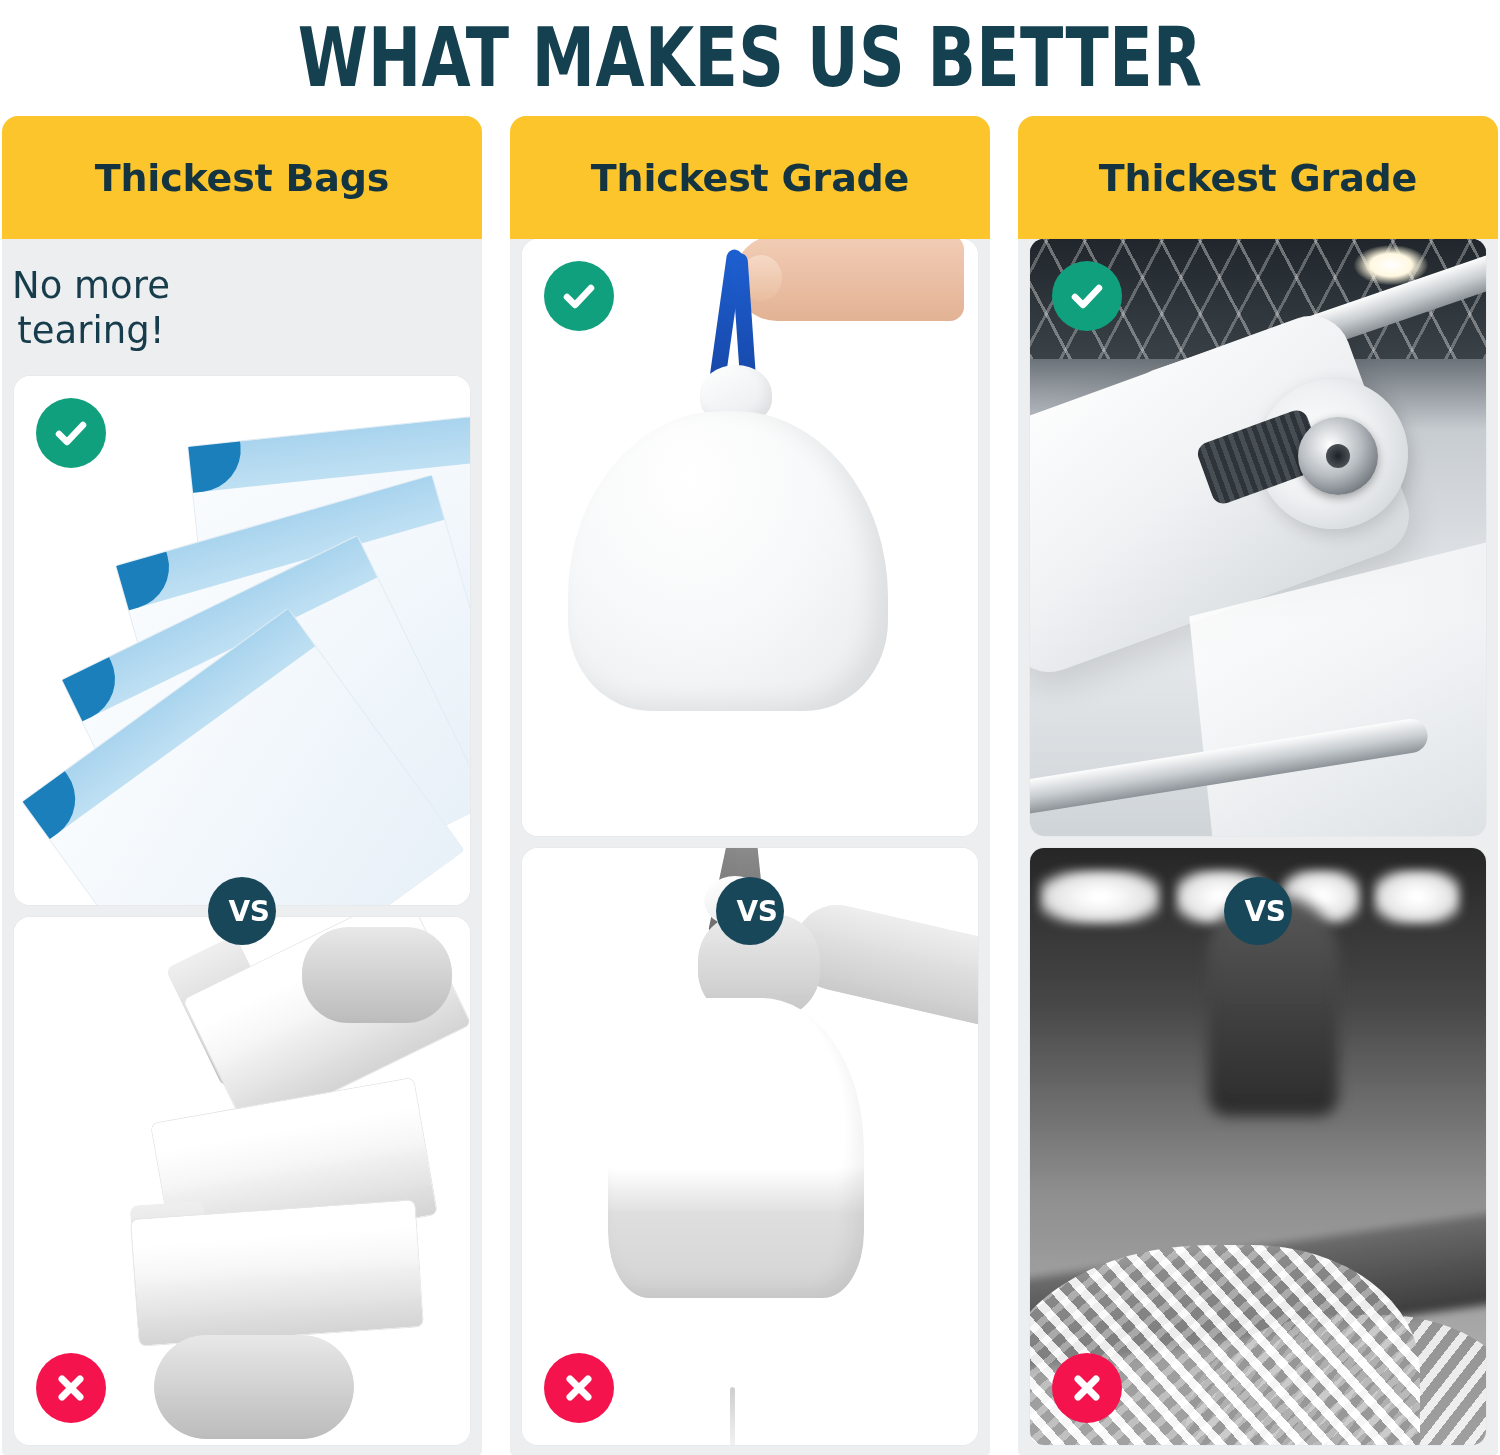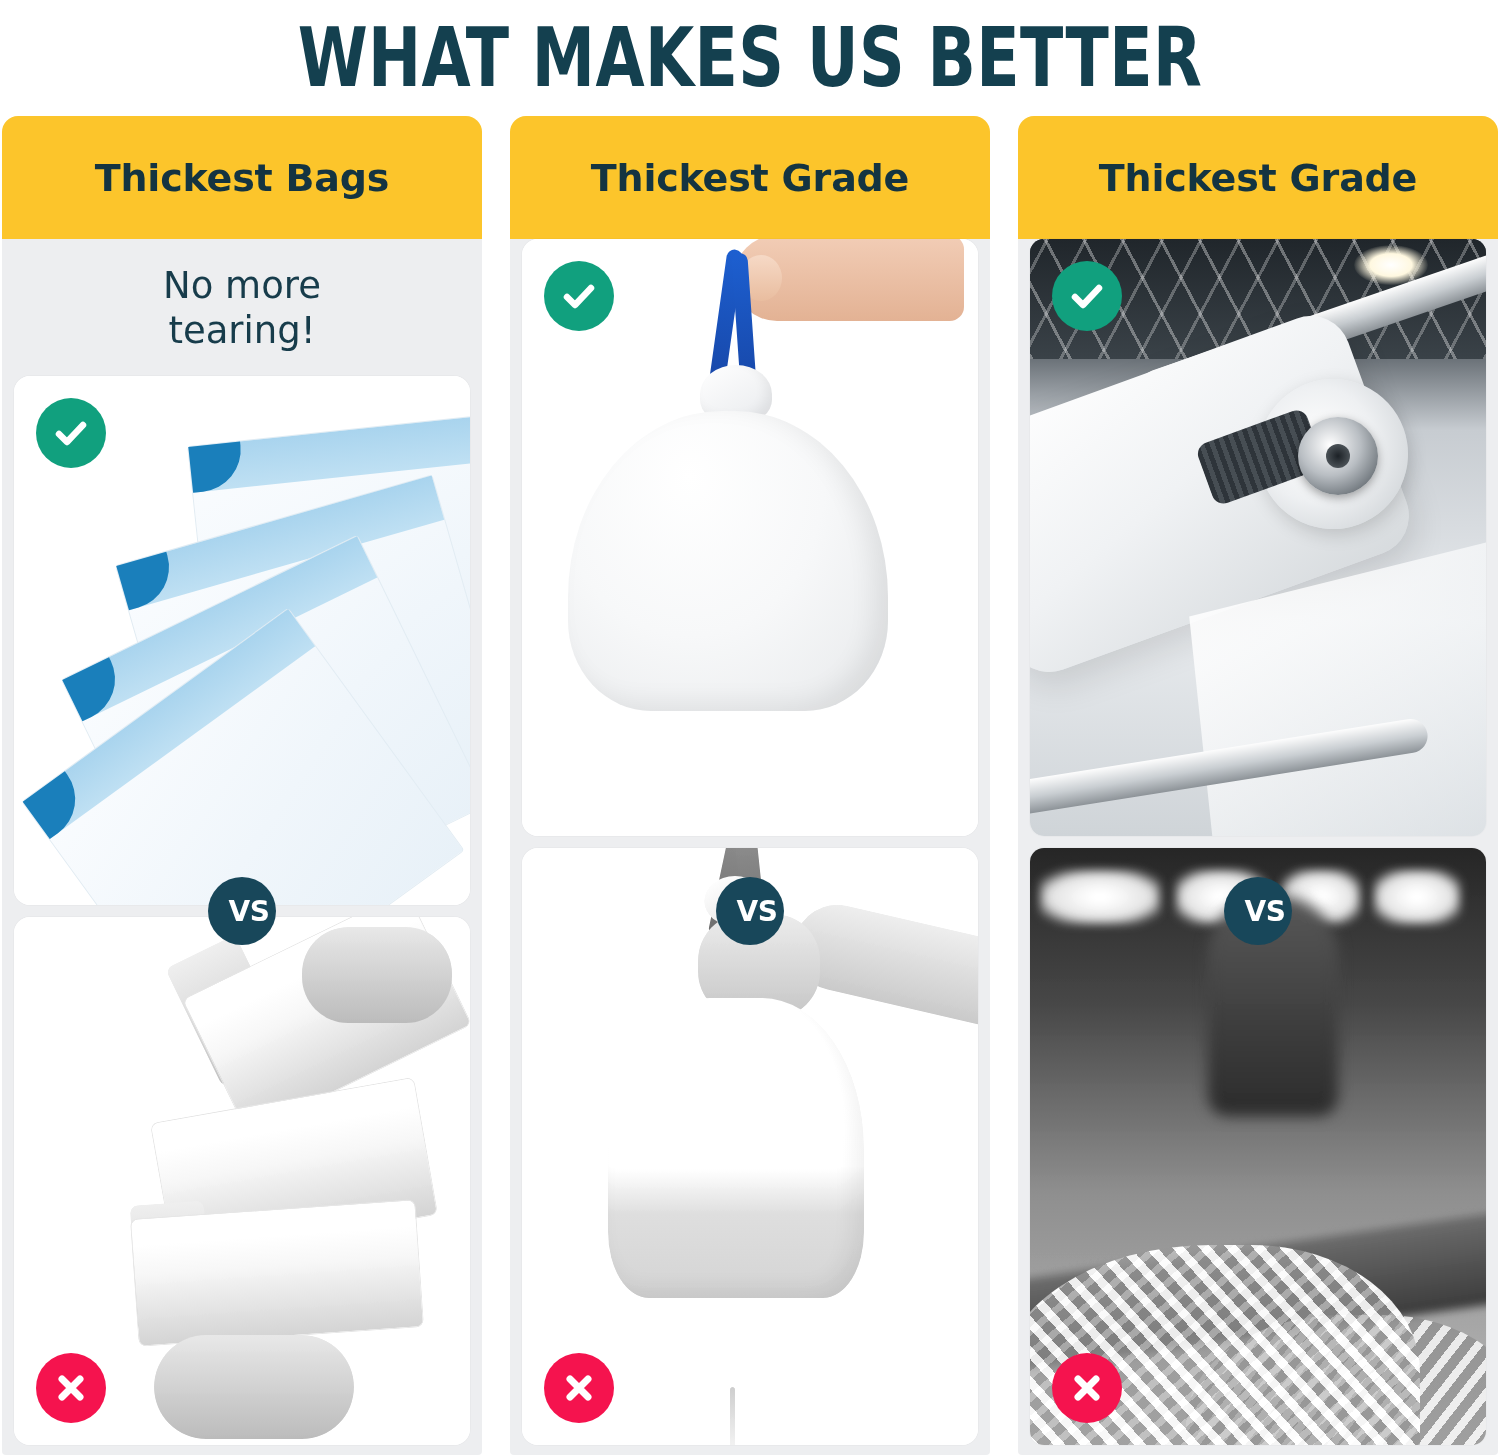--- a/index.html
+++ b/index.html
@@ -59,21 +59,20 @@
     font-weight: 700;
     color: #143441;
     letter-spacing: -0.2px;
     text-align: center;
   }
 
   .col-subtitle {
     height: 137px;
     display: flex;
     align-items: center;
-    justify-content: center;
     padding: 0 10px;
   }
   .col-subtitle-text {
     font-size: 37px;
     line-height: 45px;
     font-weight: 400;
     color: #173C4B;
     text-align: center;
     white-space: pre-line;
   }

